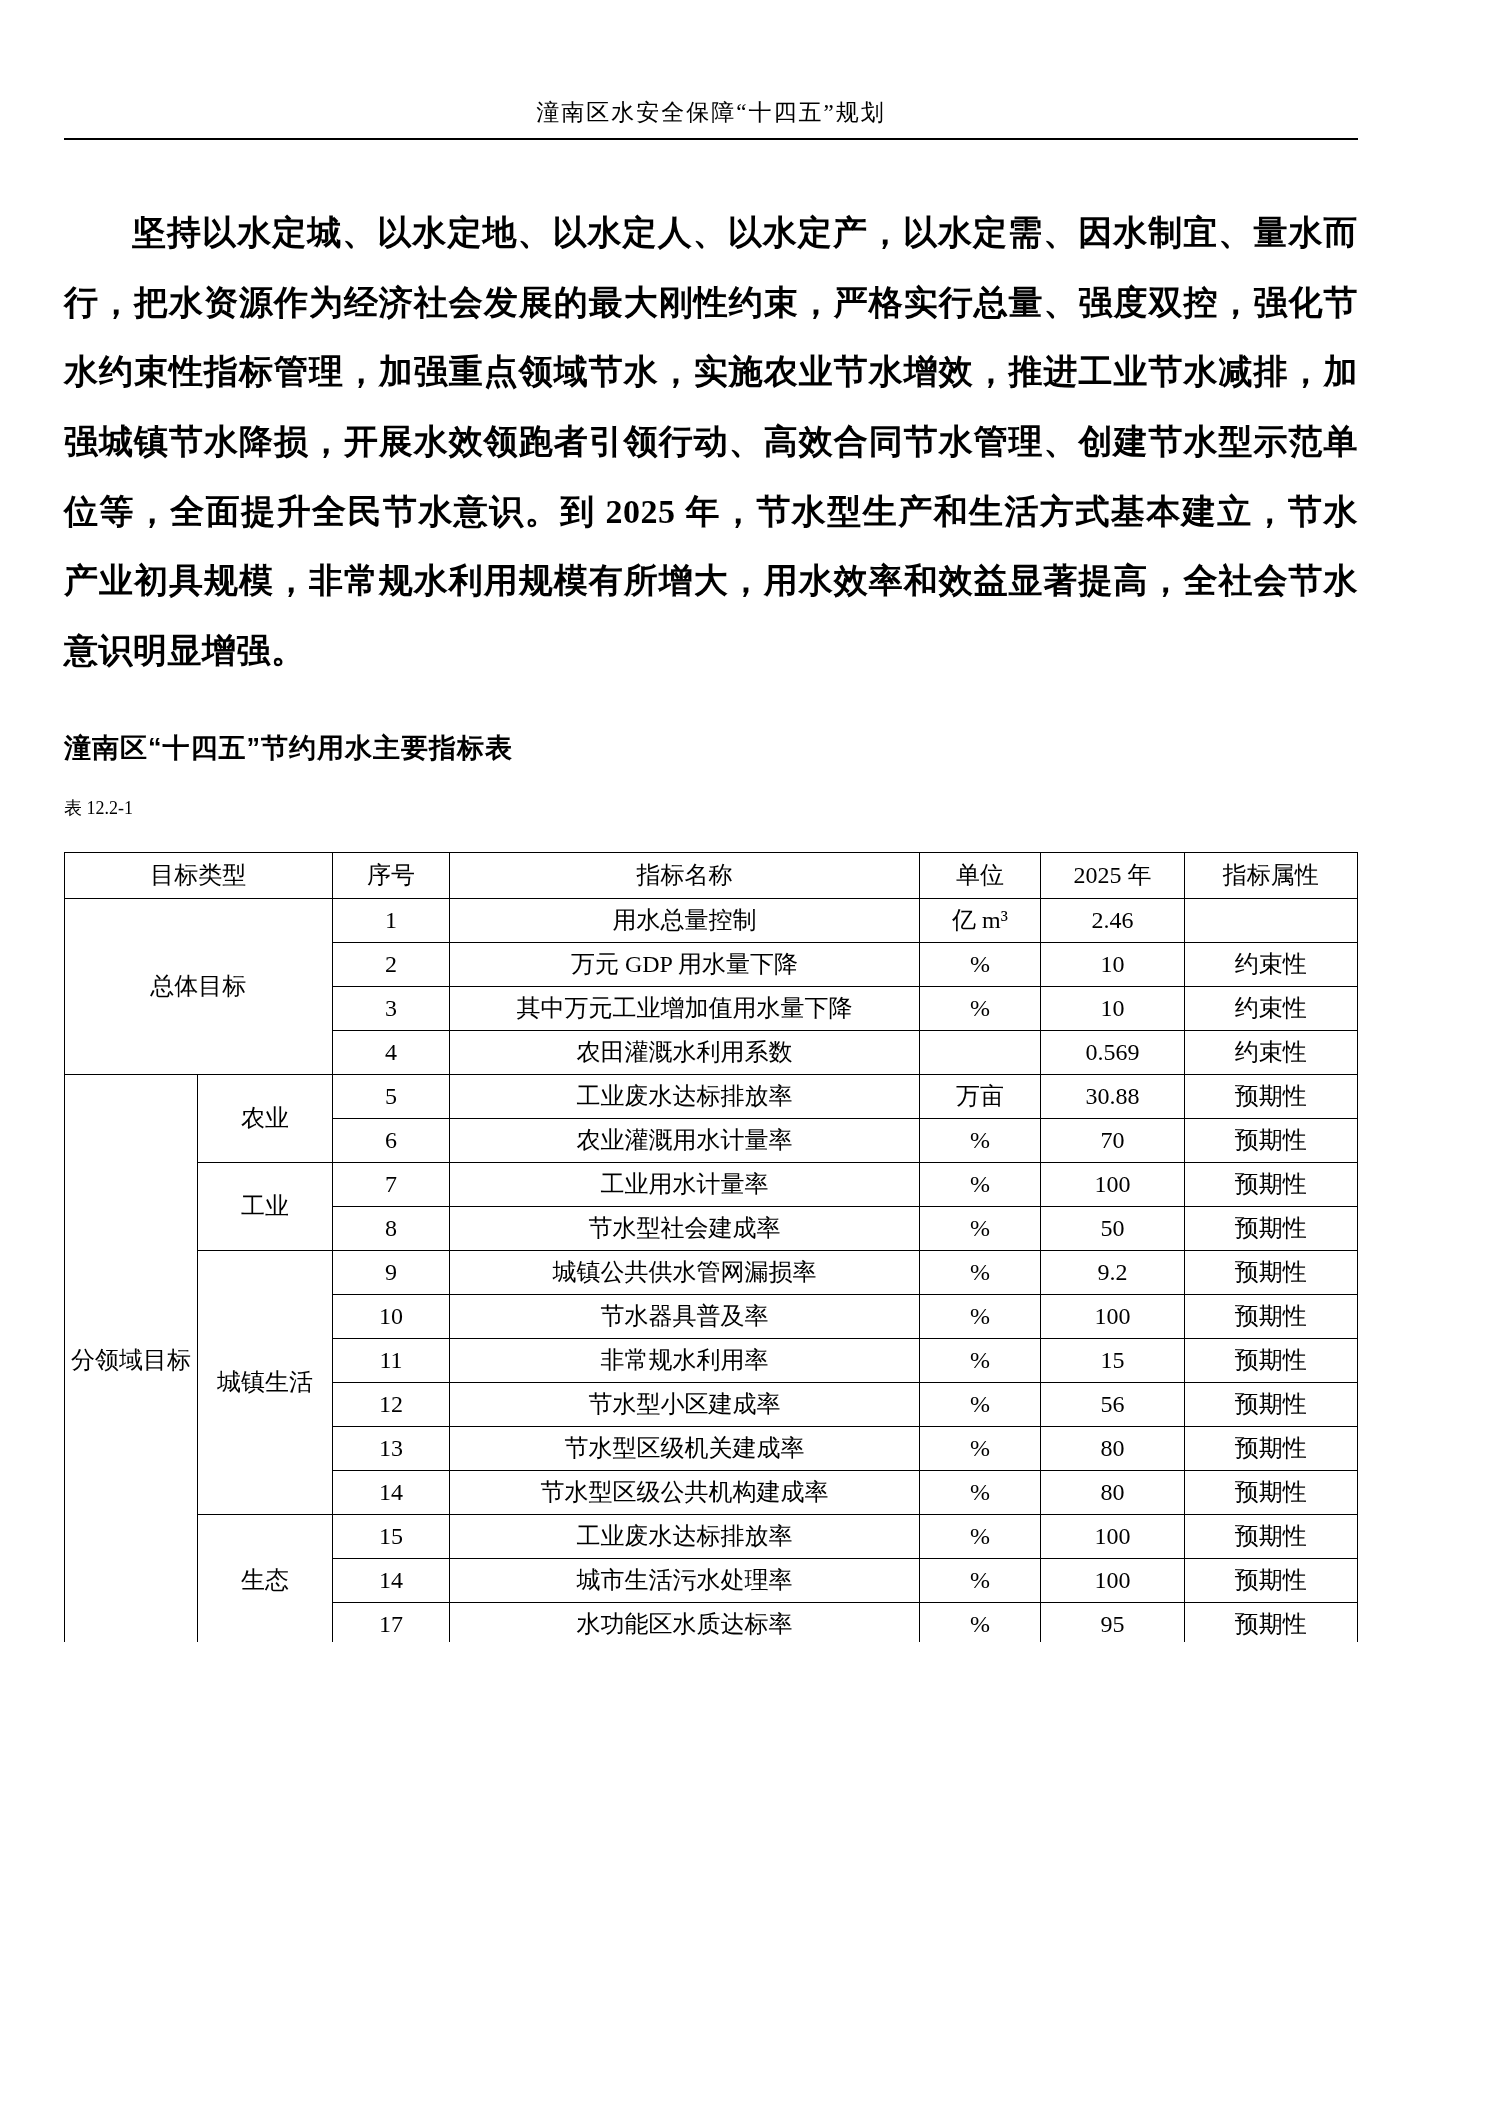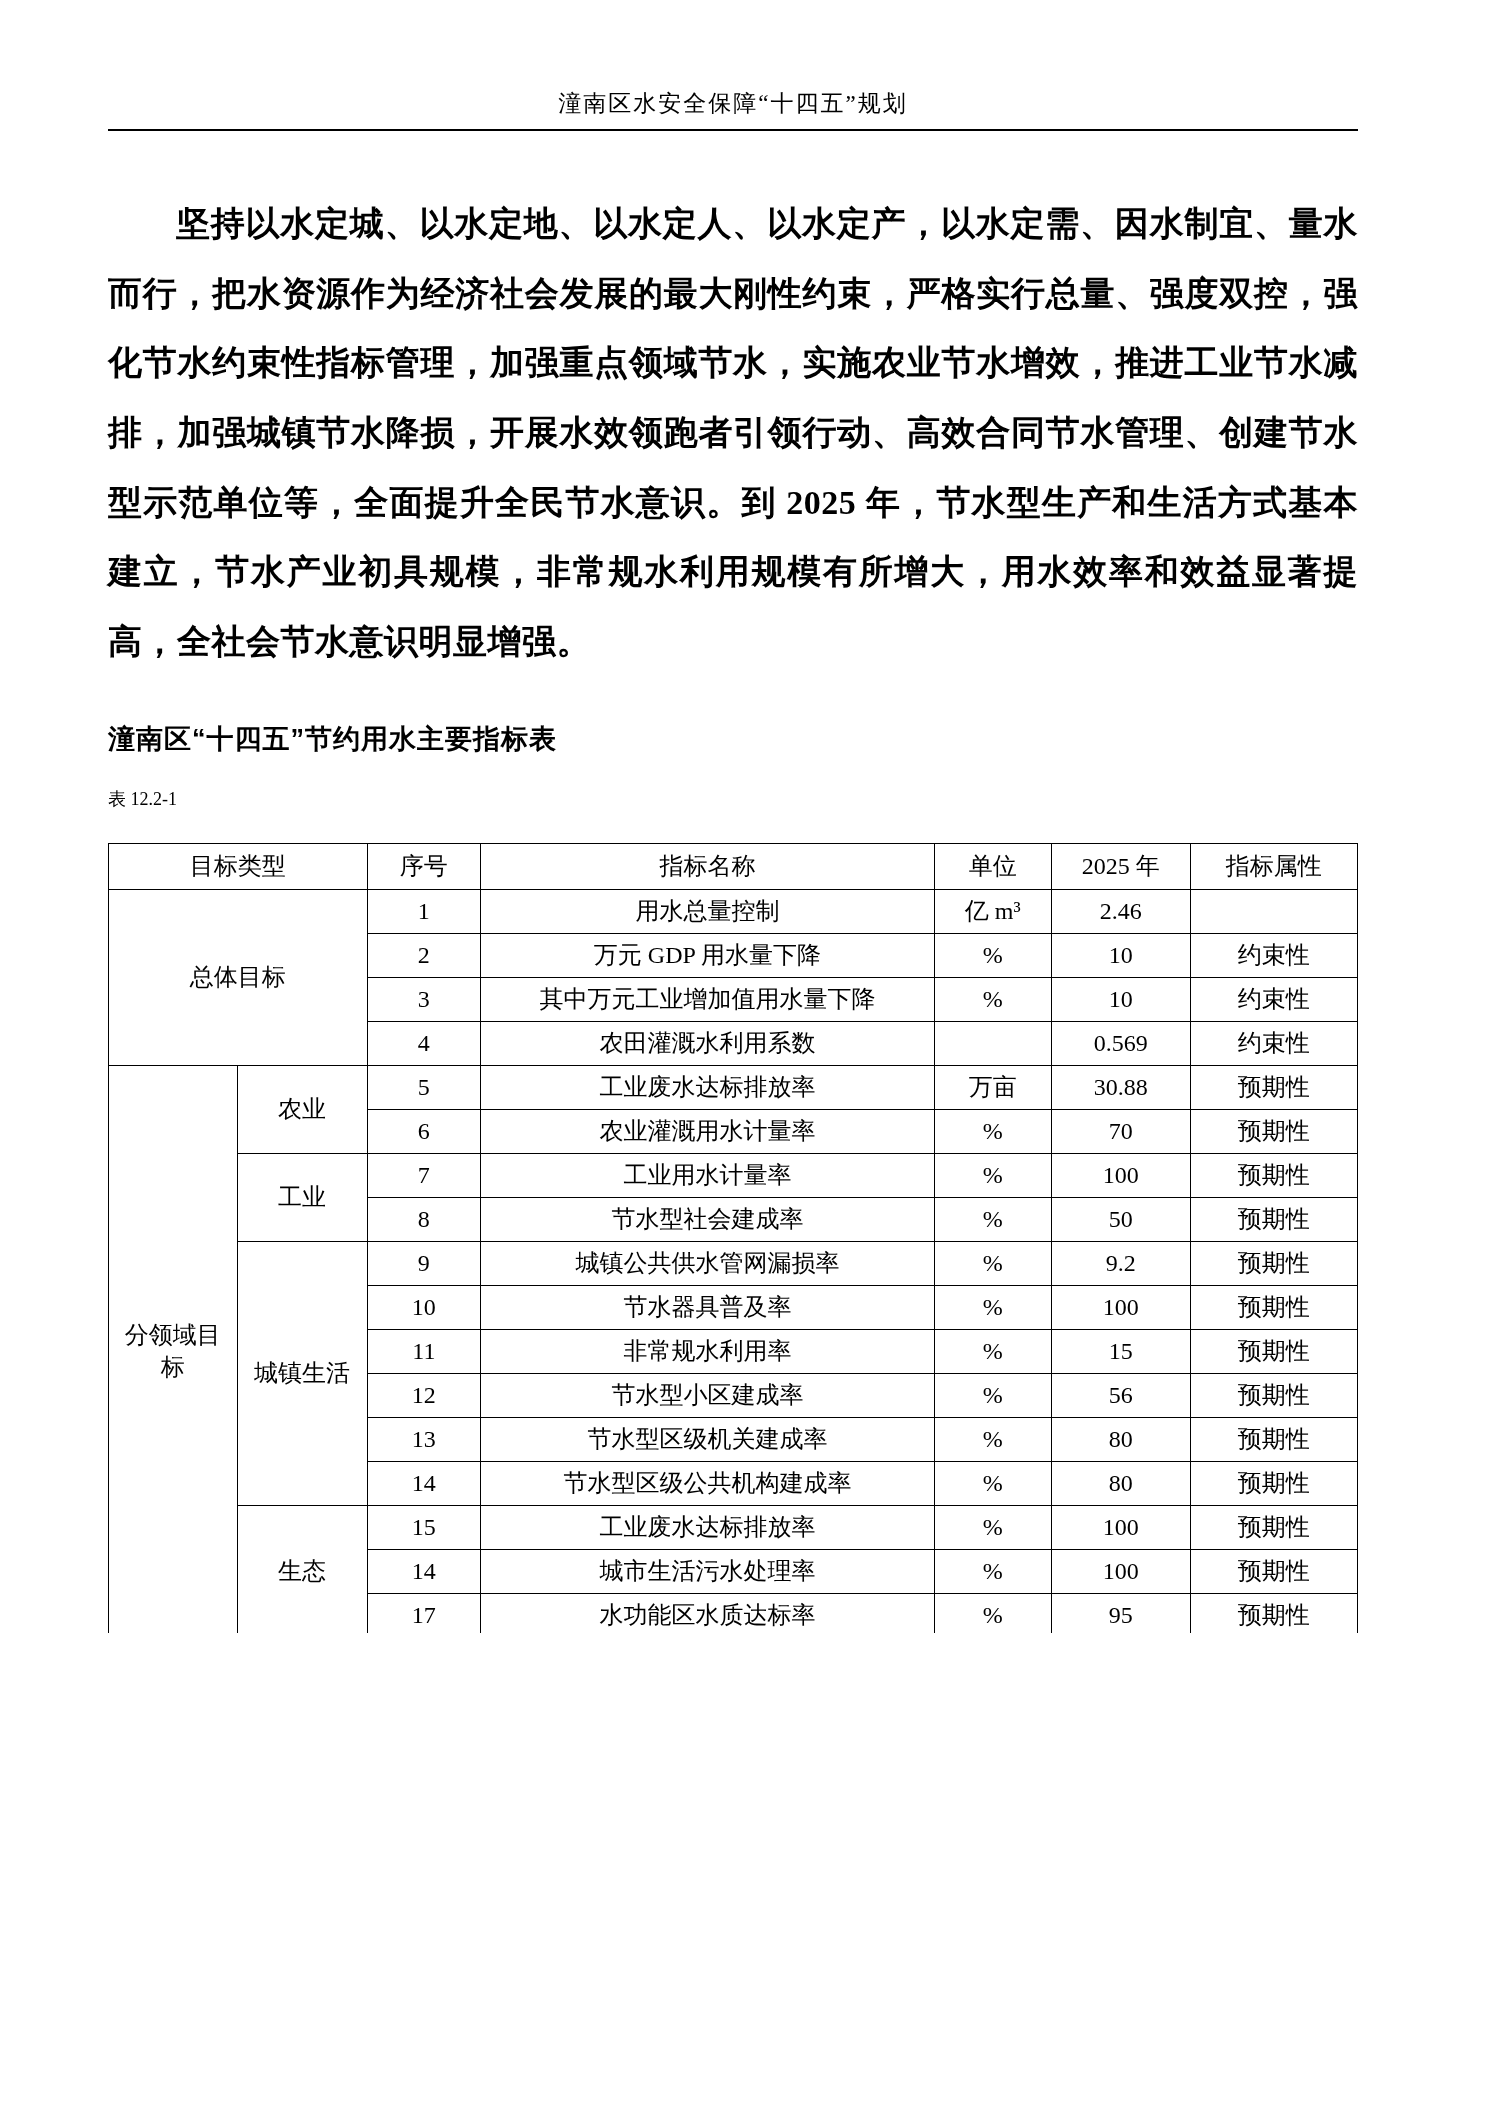--- a/index.html
+++ b/index.html
@@ -1,25 +1,25 @@
 <!DOCTYPE html>
 <html><head>
 <meta charset="utf-8">
 <style>
   html,body{margin:0;padding:0;background:#ffffff;}
   .page{
     position:relative;
     width:1488px;height:1633px;
-    margin:0 auto;
+    margin:9px auto;
     background:#ffffff;
     font-family:"Liberation Serif","DejaVu Serif",serif;
     color:#000;
     overflow:hidden;
     box-sizing:border-box;
-    padding:88px 130px 0 108px;
+    padding:88px 130px 0 64px;
   }
   
   .doc-header{text-align:center;font-size:23px;letter-spacing:2px;}
   .doc-header-rule{border:none;border-top:2px solid #000;margin:10px 0 0 0;}
   
   .section-heading{
     margin-top:52px;
     font-family:"Liberation Sans","DejaVu Sans",sans-serif;
     font-weight:bold;font-size:31px;letter-spacing:1px;
   }

